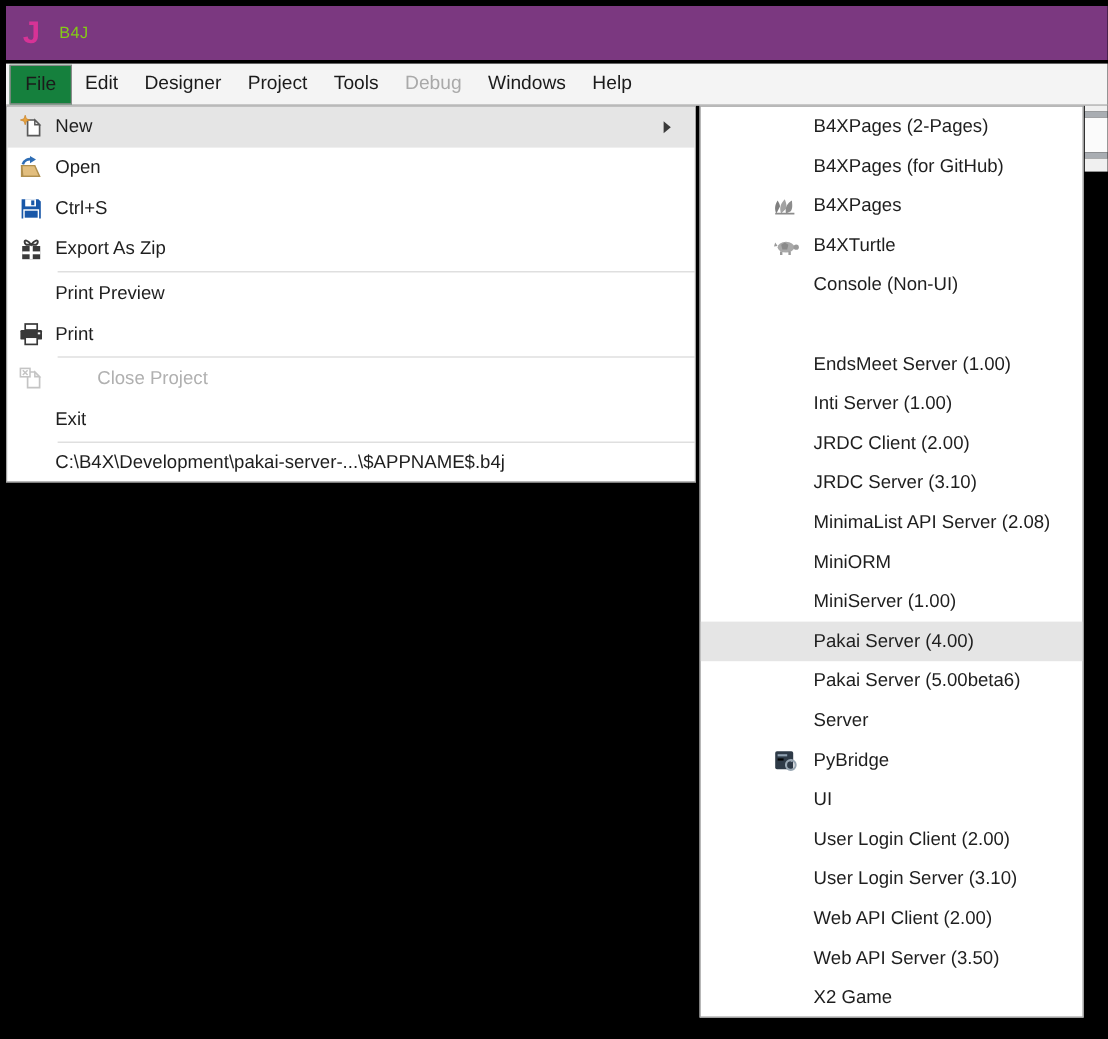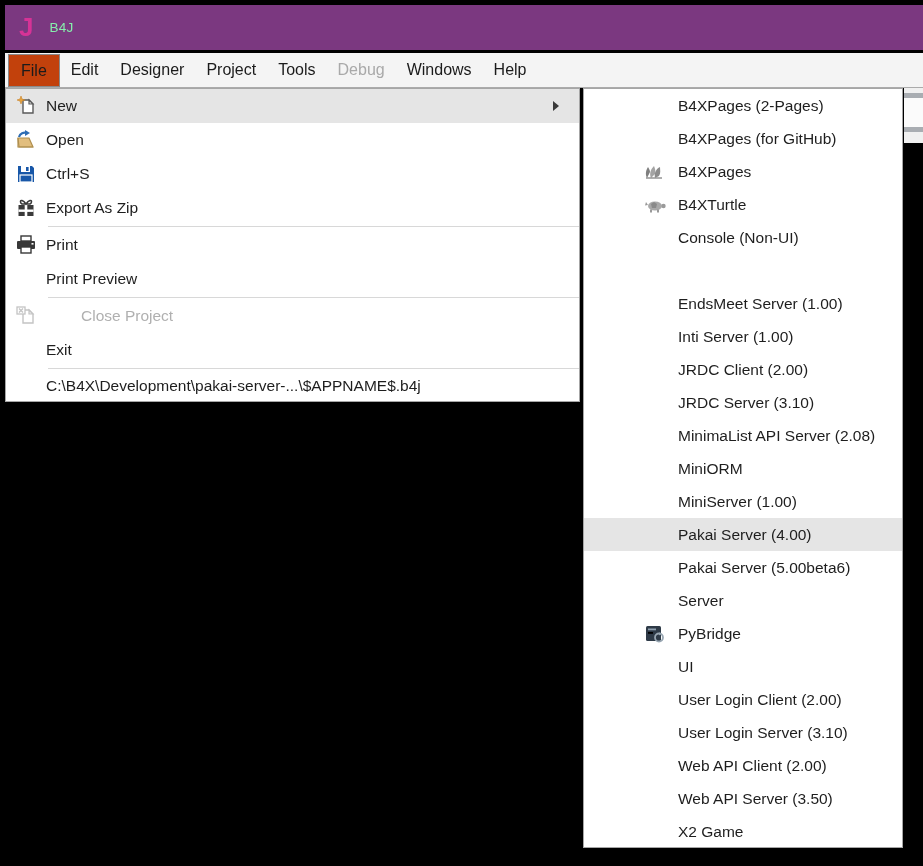--- a/index.html
+++ b/index.html
@@ -6,29 +6,29 @@
   body{width:923px;height:866px;overflow:hidden;
        font-family:"Liberation Sans", sans-serif;
        -webkit-font-smoothing:antialiased;}
   .stage{position:relative;width:923px;height:866px;background:#000;}
 
   
   .titlebar{position:absolute;left:5px;top:5px;right:0;height:45px;
             background:#7B3880;display:flex;align-items:center;}
   .logo{color:#D63396;font-size:26px;font-weight:bold;margin-left:14px;
         line-height:1;transform:translateY(-1px);}
-  .wtitle{color:#86efac;font-size:13.5px;margin-left:16px;letter-spacing:.3px;}
+  .wtitle{color:#84cc16;font-size:13.5px;margin-left:16px;letter-spacing:.3px;}
 
   
   .menubar{position:absolute;left:5px;top:53px;right:0;height:35px;
            background:#F4F4F4;display:flex;align-items:stretch;
            border-bottom:1px solid #ABABAB;box-sizing:border-box;}
   .mb-item{display:flex;align-items:center;padding:0 11px;font-size:16px;
            color:#1B1B1B;cursor:default;white-space:nowrap;}
-  .mb-item.open{background:#c2410c;border:1px solid #8A8A8A;
+  .mb-item.open{background:#15803d;border:1px solid #8A8A8A;
                 margin:1px 0 0 3px;padding:0 12px;}
   .mb-item.disabled{color:#A9A9A9;}
 
   
   .menu{position:absolute;background:#FFFFFF;border:1px solid #A6A6A6;
         box-sizing:border-box;z-index:5;}
   .menu-row{display:flex;align-items:center;height:34px;cursor:default;}
   .menu-row.hl{background:#e5e5e5;}
   .icon-cell{width:40px;display:flex;align-items:center;justify-content:center;
              flex:0 0 40px;height:100%;}
@@ -123,33 +123,33 @@
             <rect x="2.5" y="7" width="15" height="11" fill="#3A3A3A"></rect>
             <rect x="8.7" y="7" width="2.6" height="11" fill="#FFF"></rect>
             <rect x="2.5" y="11.5" width="15" height="2.4" fill="#FFF"></rect>
             <path d="M6 6c-2-1-2-4 0-3.5 1.5.4 3 2 4 3.5 1-1.5 2.5-3.1 4-3.5 2-.5 2 2.5 0 3.5z" fill="none" stroke="#3A3A3A" stroke-width="1.6"></path>
           </svg>
         </div>
         <span class="menu-label">Export As Zip</span>
       </div>
       <div class="menu-sep"></div>
       <div class="menu-row">
+        <div class="icon-cell"></div>
+        <span class="menu-label">Print Preview</span>
+      </div>
+      <div class="menu-row">
         <div class="icon-cell">
           <svg width="22" height="20" viewBox="0 0 22 20">
             <rect x="6" y="1" width="10" height="5" fill="#FFF" stroke="#383838" stroke-width="1.4"></rect>
             <rect x="2" y="6" width="18" height="8" rx="1" fill="#383838"></rect>
             <rect x="6" y="12" width="10" height="6" fill="#FFF" stroke="#383838" stroke-width="1.4"></rect>
             <rect x="16.5" y="8" width="2" height="1.6" fill="#FFF"></rect>
           </svg>
         </div>
         <span class="menu-label">Print</span>
-      </div>
-      <div class="menu-row">
-        <div class="icon-cell"></div>
-        <span class="menu-label">Print Preview</span>
       </div>
       <div class="menu-sep"></div>
       <div class="menu-row disabled">
         <div class="icon-cell">
           <svg width="22" height="22" viewBox="0 0 22 22">
             <path d="M8 5h6l4 4v9H8z" fill="#FFF" stroke="#C4C4C4" stroke-width="1.4"></path>
             <path d="M14 5l4 4h-4z" fill="#EDEDED" stroke="#C4C4C4" stroke-width="1.2"></path>
             <rect x="2" y="2" width="8" height="7" fill="#FFF" stroke="#C4C4C4" stroke-width="1.3"></rect>
             <path d="M4 3.5l4 4m0-4l-4 4" stroke="#C4C4C4" stroke-width="1.3"></path>
           </svg>

